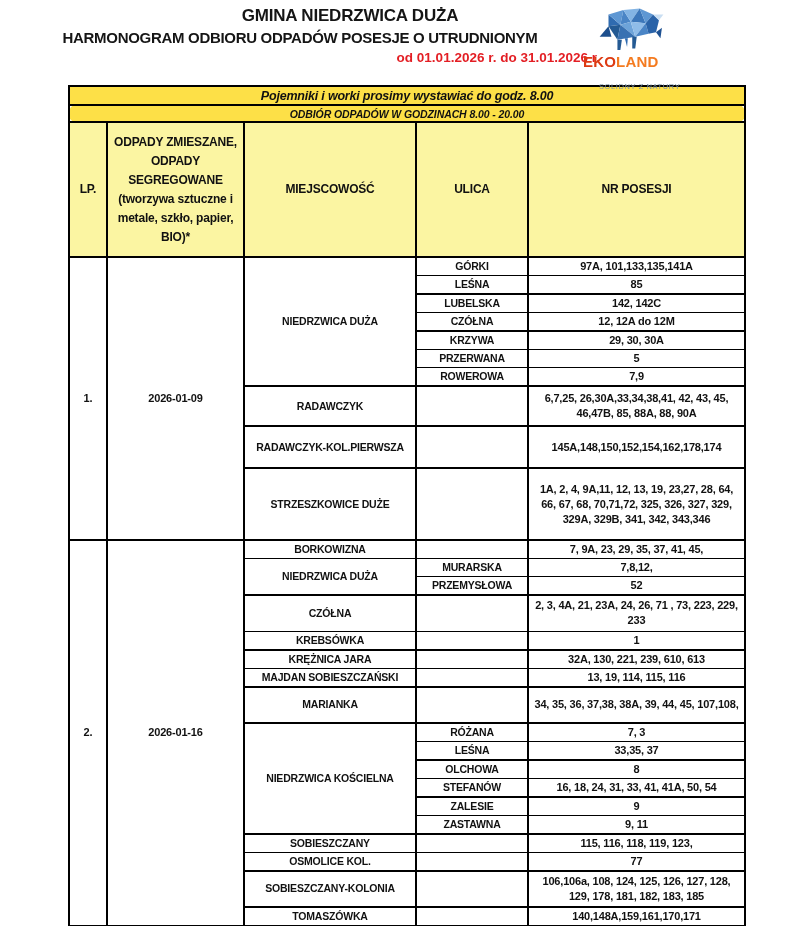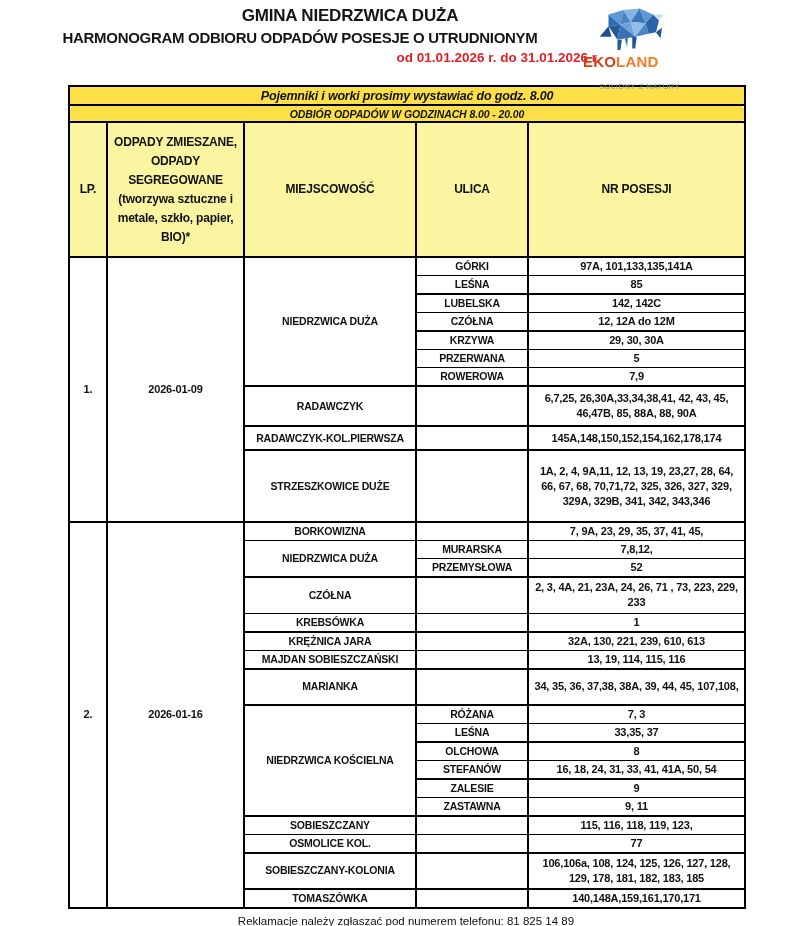--- a/index.html
+++ b/index.html
@@ -56,21 +56,21 @@
 
   .schedule tbody tr{height:18px;}
   .schedule tbody td{font-size:11px;line-height:15px;letter-spacing:-0.2px;padding:1px 3px;}
   .schedule tbody td.c-miejscowosc{font-size:10.5px;}
   .schedule tbody td.c-ulica{font-size:10.5px;}
   .schedule tbody tr.strong{border-bottom:2px solid var(--ink);}
   .schedule tbody tr.strong td{border-bottom-width:2px;}
 
   
   .schedule tbody tr:nth-child(8){height:40px;}
-  .schedule tbody tr:nth-child(9){height:24px;}
+  .schedule tbody tr:nth-child(9){height:42px;}
   .schedule tbody tr:nth-child(10){height:72px;}
   .schedule tbody tr:nth-child(14){height:36px;}
   .schedule tbody tr:nth-child(18){height:36px;}
   .schedule tbody tr:nth-child(27){height:36px;}
 
   
   .doc-footer{margin-top:6px;width:812px;text-align:center;font-size:11.5px;font-weight:400;color:#111;}
 </style>
 </head>
 <body>

